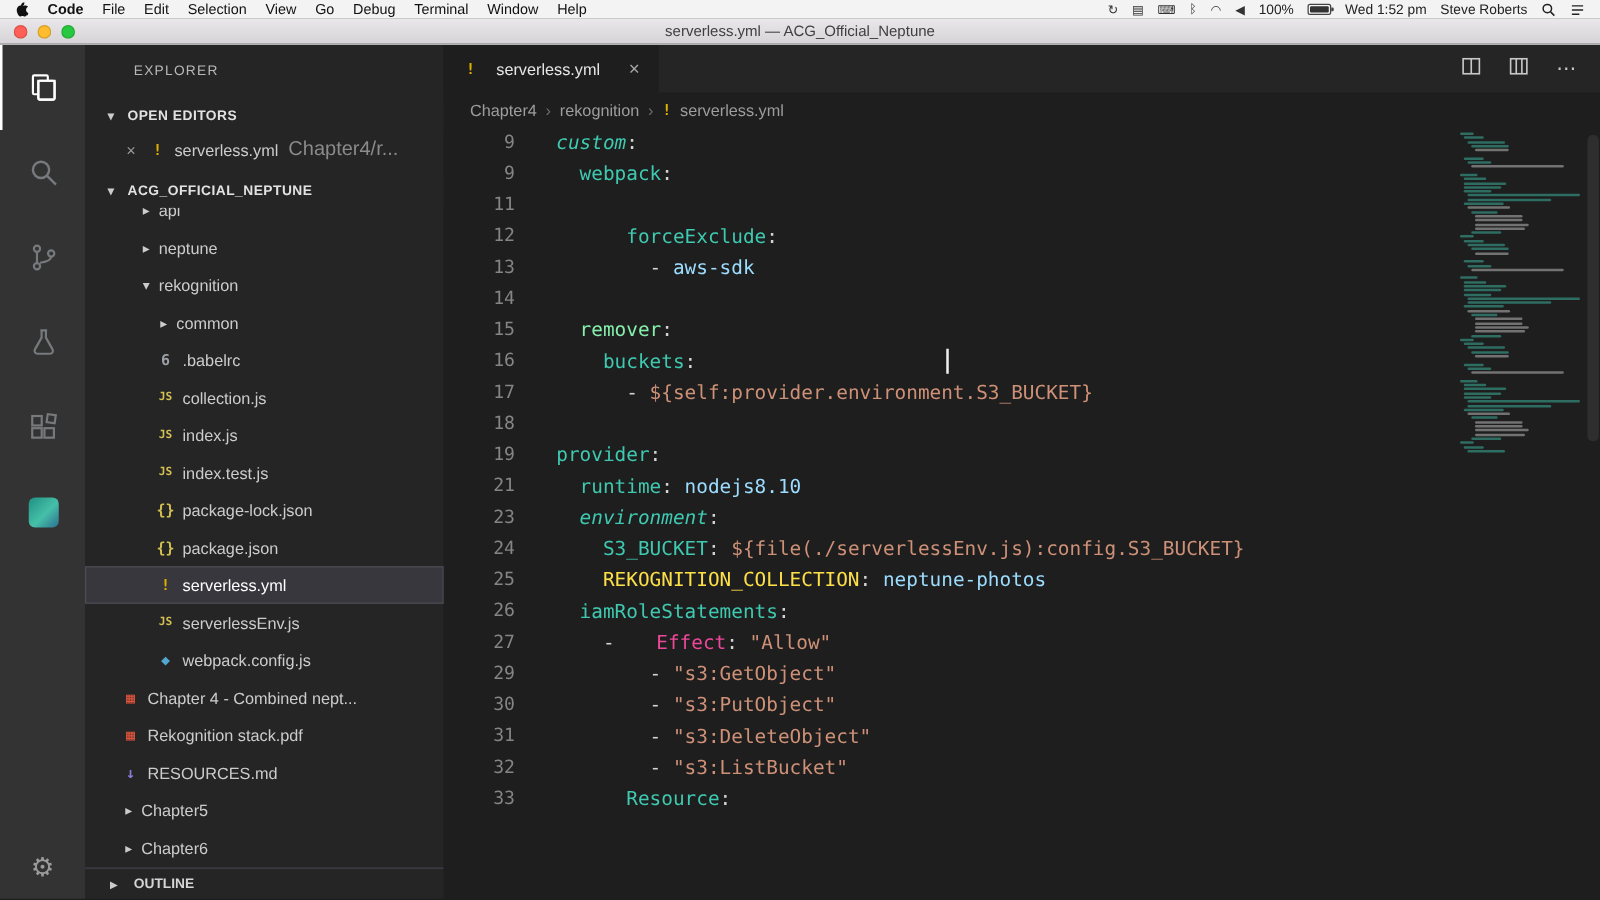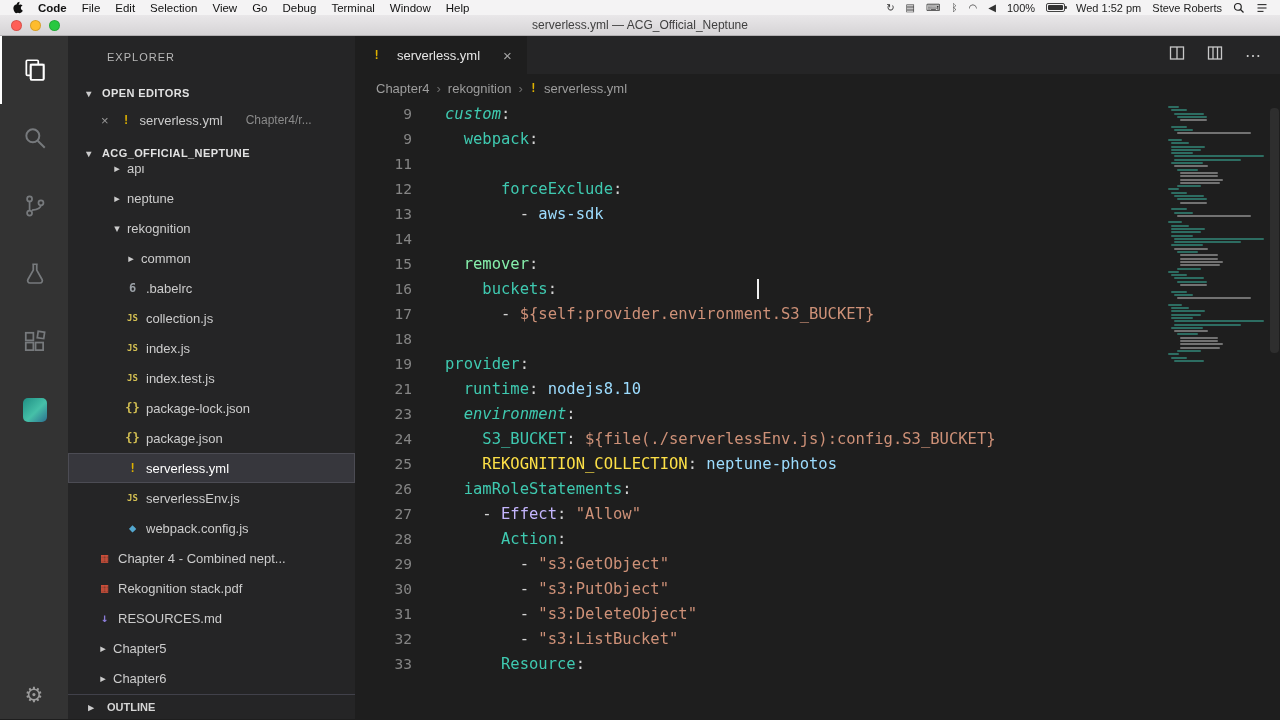--- a/index.html
+++ b/index.html
@@ -42,21 +42,21 @@
   .sidebar { width:287px; background:#252526; color:#bcbcbc; position:relative; overflow:hidden; flex:none; }
   .sidebar-title { height:44px; padding:15px 0 0 39px; font-size:11px; letter-spacing:1px; color:#b8b8b8; }
   .section-header { display:flex; align-items:center; height:26px; font-size:11px; font-weight:bold;
                     color:#e2e2e2; letter-spacing:.4px; padding-left:16px; gap:5px; position:relative; z-index:2; background:#252526; }
   .section-header .twisty { font-size:10px; color:#cccccc; width:10px; }
   .proj-header { margin-top:6px; }
   .oe-item { height:28px; display:flex; align-items:center; padding-left:33px; font-size:13px; color:#cccccc; }
   .oe-close { color:#999999; margin-right:9px; font-size:13px; }
   .ficon { width:17px; flex:none; text-align:center; margin-right:5px; font-weight:bold; font-size:12px; font-family:"DejaVu Sans Mono", monospace; }
   .ficon.small { font-size:9px; letter-spacing:0; }
-  .oe-detail { color:#8a8a8a; margin-left:23px; font-size:12px; }
+  .oe-detail { color:#8a8a8a; margin-left:8px; font-size:16px; }
   .tree { overflow:hidden; position:relative; z-index:1; }
   .tree-item { height:30px; display:flex; align-items:center; font-size:13px; color:#cccccc; white-space:nowrap; }
   .tree-item:first-child { margin-top:-13px; }
   .tree-item.selected { background:#37373d; box-shadow:inset 0 0 0 1px #4c4c54; color:#ffffff; }
   .lvl1 { padding-left:28px; } .lvl2 { padding-left:42px; } .lvl3 { padding-left:56px; }
   .twisty { width:14px; text-align:center; color:#cccccc; font-size:11px; flex:none; margin-right:3px; }
   .outline-bar { position:absolute; bottom:0; left:0; right:0; height:25px; background:#252526;
                  border-top:1px solid #41414a; display:flex; align-items:center; gap:6px; padding-left:16px;
                  font-size:11px; font-weight:bold; color:#d6d6d6; z-index:3; }
 
@@ -334,22 +334,21 @@
           <div class="code-row"><div class="gutter">15</div><div class="line-content"><span style="color: rgb(212, 212, 212);">  </span><span style="color: #86efac; text-align: right;">remover</span><span style="color: rgb(212, 212, 212);">:</span></div></div>
           <div class="code-row"><div class="gutter">16</div><div class="line-content"><span style="color: rgb(212, 212, 212);">    </span><span style="color: rgb(63, 201, 176);">buckets</span><span style="color: rgb(212, 212, 212);">:</span></div></div>
           <div class="code-row"><div class="gutter">17</div><div class="line-content"><span style="color: rgb(212, 212, 212);">      </span><span style="color: rgb(212, 212, 212);">- </span><span style="color: rgb(206, 145, 120);">${self:provider.environment.S3_BUCKET}</span></div></div>
           <div class="code-row"><div class="gutter">18</div><div class="line-content"></div></div>
           <div class="code-row"><div class="gutter">19</div><div class="line-content"><span style="color: rgb(63, 201, 176);">provider</span><span style="color: rgb(212, 212, 212);">:</span></div></div>
           <div class="code-row"><div class="gutter">21</div><div class="line-content"><span style="color: rgb(212, 212, 212);">  </span><span style="color: rgb(63, 201, 176);">runtime</span><span style="color: rgb(212, 212, 212);">: </span><span style="color: rgb(156, 220, 254);">nodejs8.10</span></div></div>
           <div class="code-row"><div class="gutter">23</div><div class="line-content"><span style="color: rgb(212, 212, 212);">  </span><span style="color: rgb(63, 201, 176); font-style: italic;">environment</span><span style="color: rgb(212, 212, 212);">:</span></div></div>
           <div class="code-row"><div class="gutter">24</div><div class="line-content"><span style="color: rgb(212, 212, 212);">    </span><span style="color: rgb(63, 201, 176);">S3_BUCKET</span><span style="color: rgb(212, 212, 212);">: </span><span style="color: rgb(206, 145, 120);">${file(./serverlessEnv.js):config.S3_BUCKET}</span></div></div>
           <div class="code-row"><div class="gutter">25</div><div class="line-content"><span style="color: rgb(212, 212, 212);">    </span><span style="color: #fde047;">REKOGNITION_COLLECTION</span><span style="color: rgb(212, 212, 212);">: </span><span style="color: rgb(156, 220, 254);">neptune-photos</span></div></div>
           <div class="code-row"><div class="gutter">26</div><div class="line-content"><span style="color: rgb(212, 212, 212);">  </span><span style="color: rgb(63, 201, 176);">iamRoleStatements</span><span style="color: rgb(212, 212, 212);">:</span></div></div>
-          <div class="code-row"><div class="gutter">27</div><div class="line-content"><span style="color: rgb(212, 212, 212);">    </span><span style="color: rgb(212, 212, 212);">- </span><span style="color: #c4b5fd;">Effect</span><span style="color: rgb(212, 212, 212);">: </span><span style="color: rgb(206, 145, 120);">"Allow"</span></div></div>
-          <div class="code-row"><div class="gutter">28</div><div class="line-content"><span style="color: rgb(212, 212, 212);">      </span><span style="color: rgb(63, 201, 176);">Action</span><span style="color: rgb(212, 212, 212);">:</span></div></div>
+          <div class="code-row"><div class="gutter">27</div><div class="line-content"><span style="color: rgb(212, 212, 212);">    </span><span style="color: rgb(212, 212, 212);">- </span><span style="color: #ec4899; margin-left: 24px;">Effect</span><span style="color: rgb(212, 212, 212);">: </span><span style="color: rgb(206, 145, 120);">"Allow"</span></div></div>
           <div class="code-row"><div class="gutter">29</div><div class="line-content"><span style="color: rgb(212, 212, 212);">        </span><span style="color: rgb(212, 212, 212);">- </span><span style="color: rgb(206, 145, 120);">"s3:GetObject"</span></div></div>
           <div class="code-row"><div class="gutter">30</div><div class="line-content"><span style="color: rgb(212, 212, 212);">        </span><span style="color: rgb(212, 212, 212);">- </span><span style="color: rgb(206, 145, 120);">"s3:PutObject"</span></div></div>
           <div class="code-row"><div class="gutter">31</div><div class="line-content"><span style="color: rgb(212, 212, 212);">        </span><span style="color: rgb(212, 212, 212);">- </span><span style="color: rgb(206, 145, 120);">"s3:DeleteObject"</span></div></div>
           <div class="code-row"><div class="gutter">32</div><div class="line-content"><span style="color: rgb(212, 212, 212);">        </span><span style="color: rgb(212, 212, 212);">- </span><span style="color: rgb(206, 145, 120);">"s3:ListBucket"</span></div></div>
           <div class="code-row"><div class="gutter">33</div><div class="line-content"><span style="color: rgb(212, 212, 212);">      </span><span style="color: rgb(63, 201, 176);">Resource</span><span style="color: rgb(212, 212, 212);">:</span></div></div>
         </div>
       <div class="caret"></div>
       <div class="minimap" id="minimap">
           <div class="mm-row" style="margin-left: 0px; width: 11.2px; background: rgb(63, 201, 176);"></div>
           <div class="mm-row" style="margin-left: 3px; width: 16px; background: rgb(63, 201, 176);"></div>

